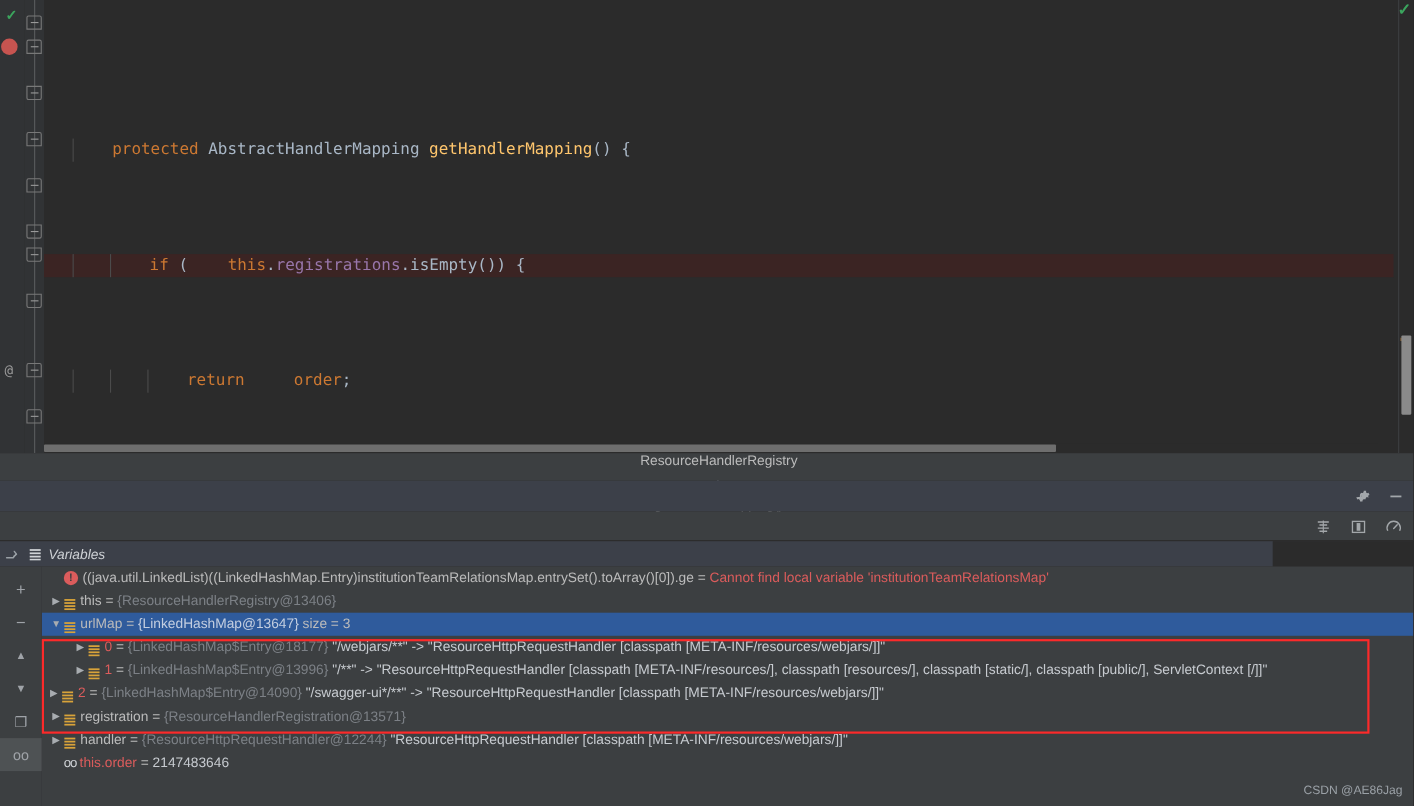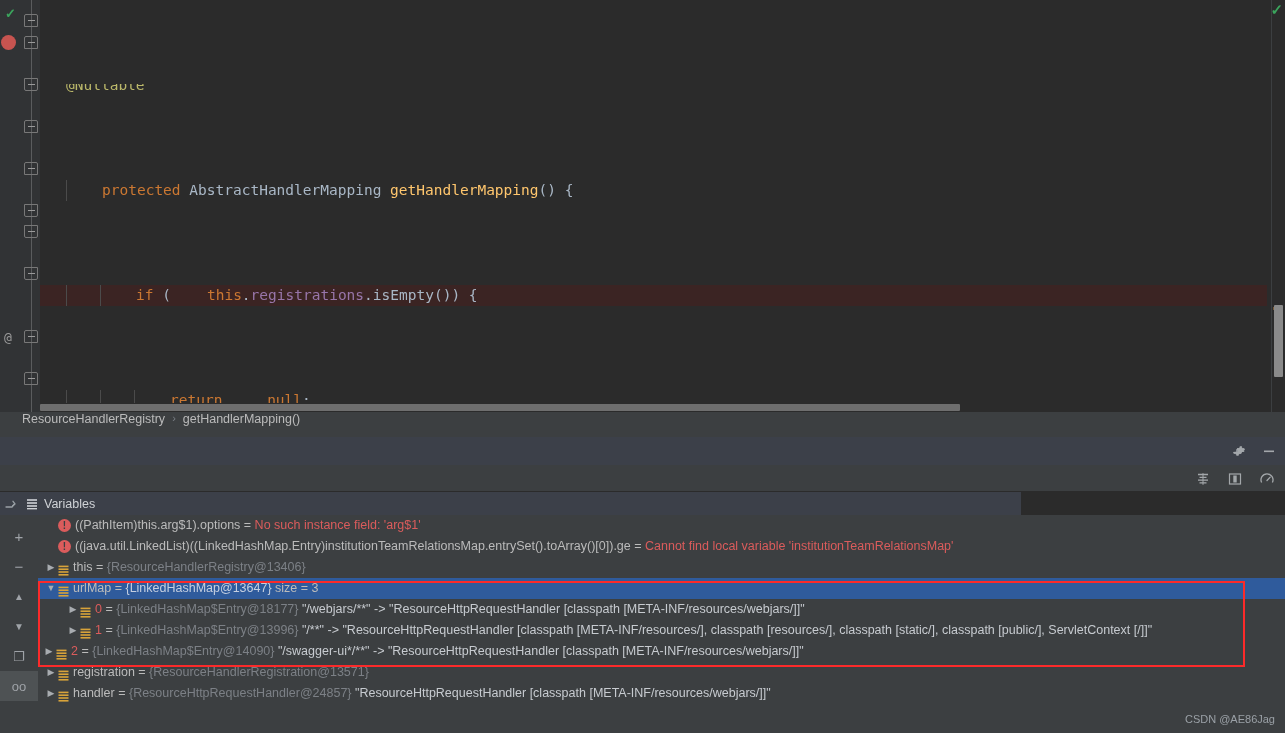--- a/index.html
+++ b/index.html
@@ -93,23 +93,23 @@
     position: absolute; left: 40px; bottom: 0; width: 1213px; height: 9px;
     background: #2b2b2b;
   }
   .h-scroll-thumb {
     position: absolute; left: 0; top: 1px; height: 7px; background: #6e6e6e; border-radius: 1px;
   }
 
   
   #breadcrumb {
     position: absolute; left: 0; top: 412px; width: 1285px; height: 25px;
-    background: #3c3f41; display: flex; align-items: flex-start;
+    background: #3c3f41; display: flex; align-items: center;
     padding-left: 22px; gap: 7px;
-    font-size: 12.5px; color: #bbbbbb;
+    font-size: 12.5px; color: #bbbbbb; flex-direction: column;
   }
   .crumb-sep { color: #7a7f85; font-size: 11px; }
 
   
   #dbg-head {
     position: absolute; left: 0; top: 437px; width: 1285px; height: 28px;
     background: #3c4049;
   }
   #dbg-head .right-icons {
     position: absolute; right: 8px; top: 0; height: 28px;
@@ -121,22 +121,22 @@
   }
   #dbg-sub .right-icons {
     position: absolute; right: 10px; top: 0; height: 27px;
     display: flex; align-items: center; gap: 16px;
   }
   .ico { width: 16px; height: 16px; display: inline-block; opacity: .85; }
   .ico svg { display: block; }
 
   
   #vars-tabbar {
-    position: absolute; left: 0; top: 492px; width: 1021px; height: 23px;
-    background: #3c4049; display: flex; align-items: center;
+    position: absolute; left: 0; top: 492px; width: 1157px; height: 23px;
+    background: #3c4049; display: flex; align-items: center; font-style: italic;
   }
   .tb-run-ico {
     position: absolute; left: 4px; top: 4px; width: 16px; height: 16px;
     color: #9aa0a6; font-size: 12px;
   }
   .vars-tab {
     display: flex; align-items: center; gap: 6px;
     margin-left: 26px; font-size: 12.5px; color: #cfd2d6;
   }
   .stack-ico { width: 12px; height: 12px; }
@@ -236,30 +236,29 @@
       <div class="fold-marker close" style="top:204px;"></div>
       <div class="fold-marker close" style="top:225px;"></div>
       <div class="fold-marker close" style="top:267px;"></div>
       <div class="fold-marker open" style="top:330px;"></div>
       <div class="fold-marker open" style="top:372px;"></div>
     </div>
 
     <div id="code">
 
       
-      <div class="line" style="height:12px; overflow:hidden;"><span style="position:relative;top:-9px;"><span class="pln" style="color:#bbb86a;">@Nullable</span></span></div>
 
       
       <div class="line"><span class="indent-guide" style="left:26px;"></span><span class="kw">protected</span> <span class="typ">AbstractHandlerMapping</span> <span class="mth">getHandlerMapping</span><span class="pln">() {</span></div>
 
       
       <div class="line hl-bp"><span class="indent-guide" style="left:26px;"></span><span class="indent-guide" style="left:60px;"></span><span style="padding-left:34px;"></span><span class="kw">if</span> <span class="pln">(</span><span class="kw">this</span><span class="pln">.</span><span class="fld">registrations</span><span class="pln">.isEmpty()) {</span></div>
 
       
-      <div class="line"><span class="indent-guide" style="left:26px;"></span><span class="indent-guide" style="left:60px;"></span><span class="indent-guide" style="left:94px;"></span><span style="padding-left:68px;"></span><span class="kw">return</span> <span class="kw">null</span><span class="pln">;</span></div>
+      <div class="line"><span class="indent-guide" style="left:26px;"></span><span class="indent-guide" style="left:60px;"></span><span class="indent-guide" style="left:94px;"></span><span style="padding-left:68px;"></span><span class="kw">return</span> <span class="kw">order</span><span class="pln">;</span></div>
 
       
       
 
       
       
 
       
       
 
@@ -390,21 +389,20 @@
   <div id="vars-left">
     <div class="lv-btn" style="top:6px;">+</div>
     <div class="lv-btn" style="top:36px;">−</div>
     <div class="lv-btn" style="top:66px; font-size:10px;">▲</div>
     <div class="lv-btn" style="top:96px; font-size:10px;">▼</div>
     <div class="lv-btn" style="top:126px; font-size:13px;">❐</div>
     <div class="lv-btn" style="top:156px; font-size:13px; background:#4e5254;">oo</div>
   </div>
 
   <div id="vars-tree">
-      <div class="vrow" style="padding-left: 6px;"><span class="tw"></span><span class="ico-err">!</span><span class="vname">((PathItem)this.arg$1).options</span><span class="veq"> = </span><span class="verr">No such instance field: 'arg$1'</span></div>
       <div class="vrow" style="padding-left: 6px;"><span class="tw"></span><span class="ico-err">!</span><span class="vname">((java.util.LinkedList)((LinkedHashMap.Entry)institutionTeamRelationsMap.entrySet().toArray()[0]).ge</span><span class="veq"> = </span><span class="verr">Cannot find local variable 'institutionTeamRelationsMap'</span></div>
       <div class="vrow" style="padding-left: 6px;"><span class="tw">▶</span><span class="ico-obj"><svg viewBox="0 0 11 11" width="11" height="11">
             <rect x="0.5" y="0.6" width="10" height="1.6" fill="#d8a33a"></rect>
             <rect x="0.5" y="3.4" width="10" height="1.6" fill="#d8a33a"></rect>
             <rect x="0.5" y="6.2" width="10" height="1.6" fill="#d8a33a"></rect>
             <rect x="0.5" y="9" width="10" height="1.6" fill="#d8a33a"></rect>
           </svg></span><span class="vname">this</span><span class="veq"> = </span><span class="vref">{ResourceHandlerRegistry@13406} </span></div>
       <div class="vrow sel" style="padding-left: 6px;"><span class="tw">▼</span><span class="ico-obj"><svg viewBox="0 0 11 11" width="11" height="11">
             <rect x="0.5" y="0.6" width="10" height="1.6" fill="#d8a33a"></rect>
             <rect x="0.5" y="3.4" width="10" height="1.6" fill="#d8a33a"></rect>
@@ -433,19 +431,20 @@
             <rect x="0.5" y="0.6" width="10" height="1.6" fill="#d8a33a"></rect>
             <rect x="0.5" y="3.4" width="10" height="1.6" fill="#d8a33a"></rect>
             <rect x="0.5" y="6.2" width="10" height="1.6" fill="#d8a33a"></rect>
             <rect x="0.5" y="9" width="10" height="1.6" fill="#d8a33a"></rect>
           </svg></span><span class="vname">registration</span><span class="veq"> = </span><span class="vref">{ResourceHandlerRegistration@13571} </span></div>
       <div class="vrow" style="padding-left: 6px;"><span class="tw">▶</span><span class="ico-obj"><svg viewBox="0 0 11 11" width="11" height="11">
             <rect x="0.5" y="0.6" width="10" height="1.6" fill="#d8a33a"></rect>
             <rect x="0.5" y="3.4" width="10" height="1.6" fill="#d8a33a"></rect>
             <rect x="0.5" y="6.2" width="10" height="1.6" fill="#d8a33a"></rect>
             <rect x="0.5" y="9" width="10" height="1.6" fill="#d8a33a"></rect>
-          </svg></span><span class="vname">handler</span><span class="veq"> = </span><span class="vref">{ResourceHttpRequestHandler@24857} </span><span class="vstr">"ResourceHttpRequestHandler [classpath [META-INF/resources/webjars/]]"</span></div>
+          </svg></span><span class="vname">handler</span><span class="veq"> = </span><span class="vref">{ResourceHttpRequestHandler@12244} </span><span class="vstr">"ResourceHttpRequestHandler [classpath [META-INF/resources/webjars/]]"</span></div>
+      <div class="vrow" style="padding-left: 6px;"><span class="tw"></span><span class="ico-watch">oo</span><span class="vname-red">this.order</span><span class="veq"> = </span><span class="vstr">2147483646</span></div>
     </div>
 
   <div id="highlight-box"></div>
 
   <div id="watermark">CSDN @AE86Jag</div>
 </div>
 
 </body></html>

